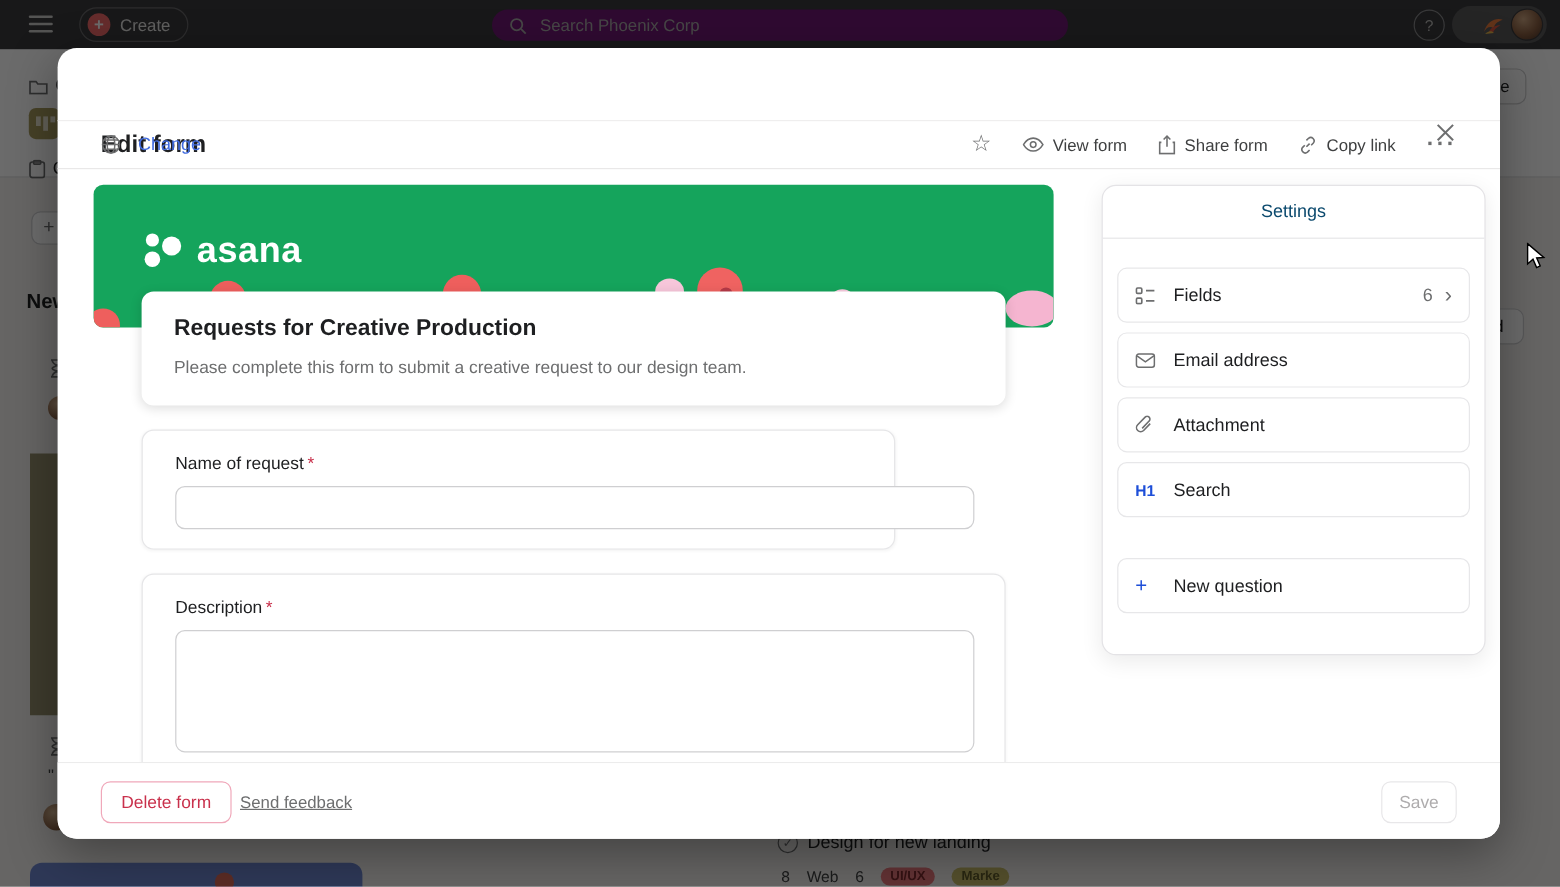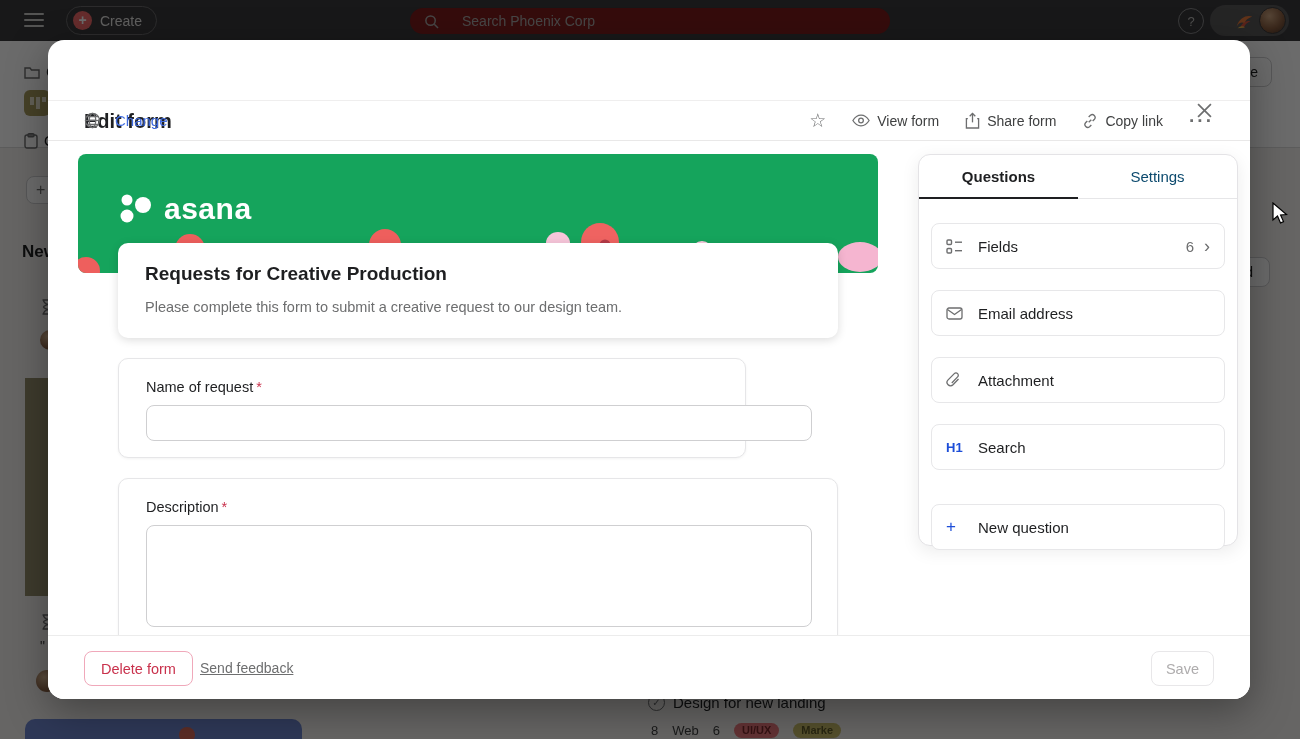--- a/index.html
+++ b/index.html
@@ -6,21 +6,21 @@
   html,body { background:#000; }
   body { font-family:"Liberation Sans", sans-serif; }
   .stage { position:relative; width:1300px; height:739px; overflow:hidden; background:#fff; }
 
   
   .topbar { position:absolute; top:0; left:0; width:1300px; height:41px; background:#3a3a3c; }
   .hamburger { position:absolute; left:24px; top:13px; width:20px; height:14px; cursor:pointer; }
   .hamburger span { display:block; height:2px; background:#c9c8c7; margin-bottom:4px; border-radius:1px; }
   .create-pill { position:absolute; left:66px; top:6px; height:29px; padding:0 14px 0 6px; border:1px solid #69686a; border-radius:15px; display:flex; align-items:center; gap:8px; color:#e3e2e1; font-size:14px; cursor:pointer; }
   .create-plus { width:19px; height:19px; border-radius:50%; background:#f06a6a; color:#fff; font-size:14px; line-height:19px; text-align:center; font-weight:bold; }
-  .searchbar { position:absolute; left:410px; top:8px; width:480px; height:26px; background:#7f1d1d; border-radius:13px; display:flex; align-items:center; padding-left:14px; gap:23px; color:#a8a7a6; font-size:14px; }
+  .searchbar { position:absolute; left:410px; top:8px; width:480px; height:26px; background:#701a75; border-radius:13px; display:flex; align-items:center; padding-left:14px; gap:11px; color:#a8a7a6; font-size:14px; }
   .help-circle { position:absolute; left:1178px; top:8px; width:26px; height:26px; border:1px solid #8a8a8c; border-radius:50%; color:#b9b8b7; font-size:13px; display:flex; align-items:center; justify-content:center; cursor:pointer; }
   .user-pill { position:absolute; left:1210px; top:5px; width:79px; height:31px; background:#59585a; border-radius:16px; display:flex; align-items:center; justify-content:flex-end; gap:4px; padding-right:3px; cursor:pointer; }
   .avatar-photo { width:27px; height:27px; border-radius:50%; background:radial-gradient(circle at 38% 32%, #caa27e 0%, #8a5f42 55%, #4a3226 100%); border:1px solid #3a3a3c; }
 
   .page-divider { position:absolute; top:147px; left:0; width:1300px; height:1px; background:#dcdcdc; }
   .page-content-bg { position:absolute; top:148px; left:0; width:1300px; height:591px; background:#f2f0ee; }
 
   .bg-frag { position:absolute; color:#1e1f21; }
   .olive-tile { width:26px; height:26px; border-radius:6px; background:#a89b5e; position:relative; }
   .olive-tile i { position:absolute; background:#e9e4cf; }
@@ -73,21 +73,21 @@
   .req { color:#c9314c; margin-left:3px; }
   .q-input { position:absolute; left:27px; top:46px; width:666px; height:36px; border:1px solid #cfcfd1; border-radius:8px; background:#fff; font-size:14px; padding:0 10px; color:#1e1f21; }
   .q-textarea { position:absolute; left:27px; top:46px; width:666px; height:102px; border:1px solid #cfcfd1; border-radius:8px; background:#fff; resize:none; font-family:"Liberation Sans",sans-serif; font-size:14px; padding:8px 10px; }
 
   .sidebar { position:absolute; left:870px; top:13px; width:320px; height:392px; background:#fff; border:1px solid #e4e3e6; border-radius:12px; box-shadow:0 5px 18px rgba(0,0,0,0.08); }
   .tabs { display:flex; height:44px; border-bottom:1px solid #e6e6e8; }
   .tab { flex:1; display:flex; align-items:center; justify-content:center; font-size:15px; color:#0c4a6e; cursor:pointer; position:relative; }
   .tab.active { color:#1e1f21; font-weight:bold; }
   .tab.active::after { content:""; position:absolute; left:0; right:0; bottom:-1px; height:2px; background:#1e1f21; }
   .sb-items { padding:24px 12px 0; }
-  .sb-item { height:46px; border:1px solid #e7e7e9; border-radius:8px; display:flex; align-items:center; padding:0 14px; margin-bottom:21px; font-size:15px; color:#1e1f21; cursor:pointer; background:#fff; }
+  .sb-item { height:46px; border:1px solid #e7e7e9; border-radius:8px; display:flex; align-items:center; padding:0 14px; margin-bottom:8px; font-size:15px; color:#1e1f21; cursor:pointer; background:#fff; }
   .sb-item .ico { width:20px; margin-right:12px; color:#1d4ed8; display:flex; align-items:center; }
   .sb-item .count { margin-left:auto; color:#6d6e6f; }
   .sb-item .chev { color:#6d6e6f; font-size:18px; margin-left:10px; line-height:1; }
   .sb-item.new-q { margin-top:34px; color:#1e1f21; }
   .h1-ico { font-size:13px; color:#9c9b9d; font-weight:bold; }
   .plus-ico { font-size:17px; color:#6d6e6f; }
 
   .modal-footer { position:absolute; bottom:0; left:0; right:0; height:64px; border-top:1px solid #ececec; border-radius:0 0 16px 16px; background:#fff; }
   .delete-btn { position:absolute; left:36px; top:15px; height:35px; padding:0 16px; border:1px solid #f0a8ba; border-radius:8px; background:#fff; color:#c9314c; font-size:14.5px; display:flex; align-items:center; cursor:pointer; }
   .feedback-link { position:absolute; left:152px; top:24px; font-size:14px; color:#6d6e6f; text-decoration:underline; cursor:pointer; }
@@ -286,21 +286,20 @@
 
       <div class="card q-card desc-card">
         <div class="q-label">
           <span>Description</span><span class="req">*</span>
         </div>
         <textarea class="q-textarea" style=""></textarea>
       </div>
 
       <div class="sidebar">
         <div class="tabs">
-          <div class="tab active">Questions</div>
           <div class="tab">Settings</div>
         </div>
         <div class="sb-items">
           <div class="sb-item">
             <span class="ico">
               <svg width="17" height="15" viewBox="0 0 17 15" fill="none" stroke="#6d6e6f" stroke-width="1.4">
                   <rect x="1" y="1" width="4.5" height="4.5" rx="1"></rect>
                   <rect x="1" y="9.5" width="4.5" height="4.5" rx="1"></rect>
                   <line x1="9" y1="3.2" x2="16" y2="3.2"></line>
                   <line x1="9" y1="11.7" x2="16" y2="11.7"></line>

